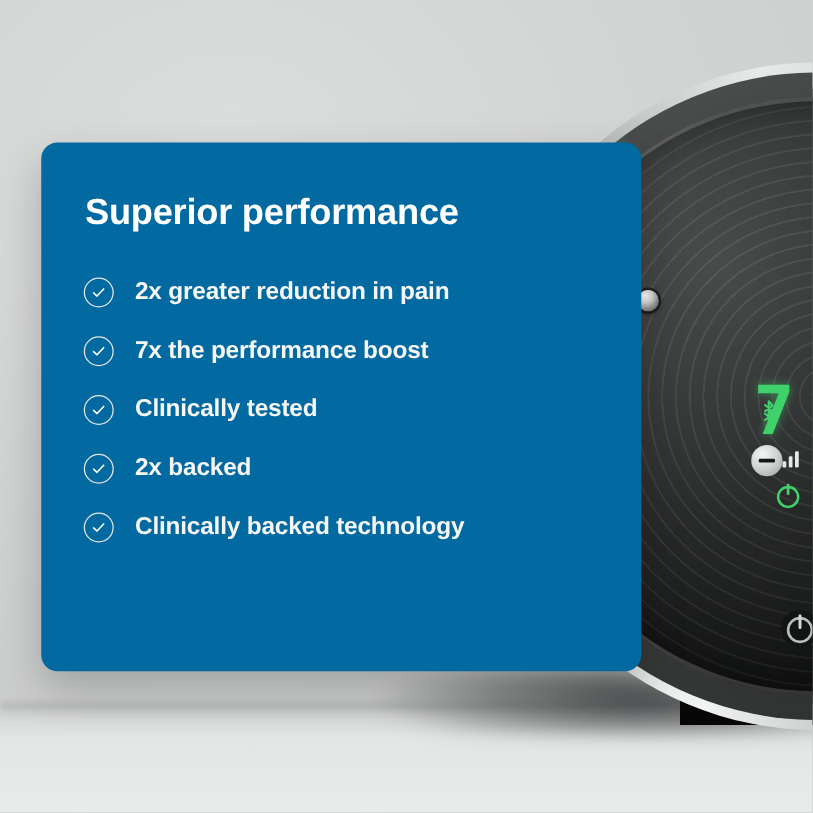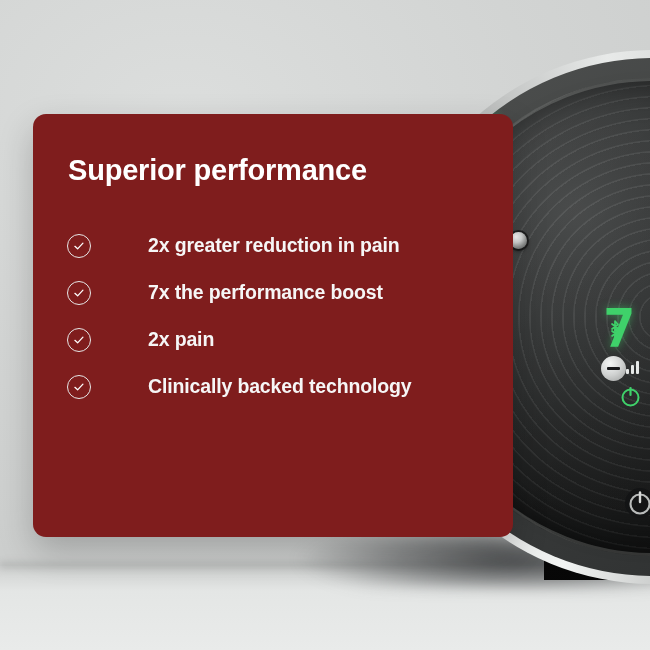--- a/index.html
+++ b/index.html
@@ -117,30 +117,30 @@
   }
   .minus-btn i{display:block;width:13px;height:3px;background:#17181a;border-radius:1px;}
   .bars{position:absolute;left:228px;top:316px;display:flex;align-items:flex-end;gap:2px;height:14px;}
   .bars b{display:block;width:3px;background:#e6e8e7;border-radius:1px;}
   .pw-green{position:absolute;left:222px;top:342px;width:21px;height:21px;}
   .pw-grey{position:absolute;left:224px;top:441px;width:36px;height:36px;}
 
   
   #card{
     position:absolute;left:33px;top:114px;width:480px;height:423px;
-    background:#7f1d1d;border-radius:13px;
+    background:#0369a1;border-radius:13px;
     box-shadow:0 14px 34px rgba(0,0,0,.22);
     overflow:hidden;
   }
   .card-title{
     position:absolute;left:35px;top:40px;
     color:#ffffff;font-size:29px;font-weight:700;letter-spacing:-.2px;
   }
   .feature-list{position:absolute;left:34px;top:108px;right:18px;margin:0;padding:0;list-style:none;}
-  .feature-item{display:flex;align-items:center;height:47px;gap:40px;}
+  .feature-item{display:flex;height:47px;}
   .chk{
     flex:0 0 auto;width:22px;height:22px;border-radius:50%;
     border:1.4px solid #e7e7e7;display:flex;align-items:center;justify-content:center;margin-right:17px;
   }
   .chk svg{display:block;}
   .feature-text{color:#f6f6f6;font-size:19.5px;font-weight:700;letter-spacing:-.15px;white-space:nowrap;}
 </style>
 </head>
 <body>
 
@@ -224,21 +224,29 @@
             </svg>
         </span>
         <span class="feature-text">7x the performance boost</span>
       </li>
       <li class="feature-item">
         <span class="chk">
           <svg viewBox="0 0 14 14" width="12" height="12">
               <polyline points="2.2,7.4 5.4,10.3 11.6,3.7" fill="none" stroke="#ffffff" stroke-width="1.5" stroke-linecap="round" stroke-linejoin="round"></polyline>
             </svg>
         </span>
-        <span class="feature-text">2x pain</span>
+        <span class="feature-text">Clinically tested</span>
+      </li>
+      <li class="feature-item">
+        <span class="chk">
+          <svg viewBox="0 0 14 14" width="12" height="12">
+              <polyline points="2.2,7.4 5.4,10.3 11.6,3.7" fill="none" stroke="#ffffff" stroke-width="1.5" stroke-linecap="round" stroke-linejoin="round"></polyline>
+            </svg>
+        </span>
+        <span class="feature-text">2x backed</span>
       </li>
       <li class="feature-item">
         <span class="chk">
           <svg viewBox="0 0 14 14" width="12" height="12">
               <polyline points="2.2,7.4 5.4,10.3 11.6,3.7" fill="none" stroke="#ffffff" stroke-width="1.5" stroke-linecap="round" stroke-linejoin="round"></polyline>
             </svg>
         </span>
         <span class="feature-text">Clinically backed technology</span>
       </li>
     </ul>

